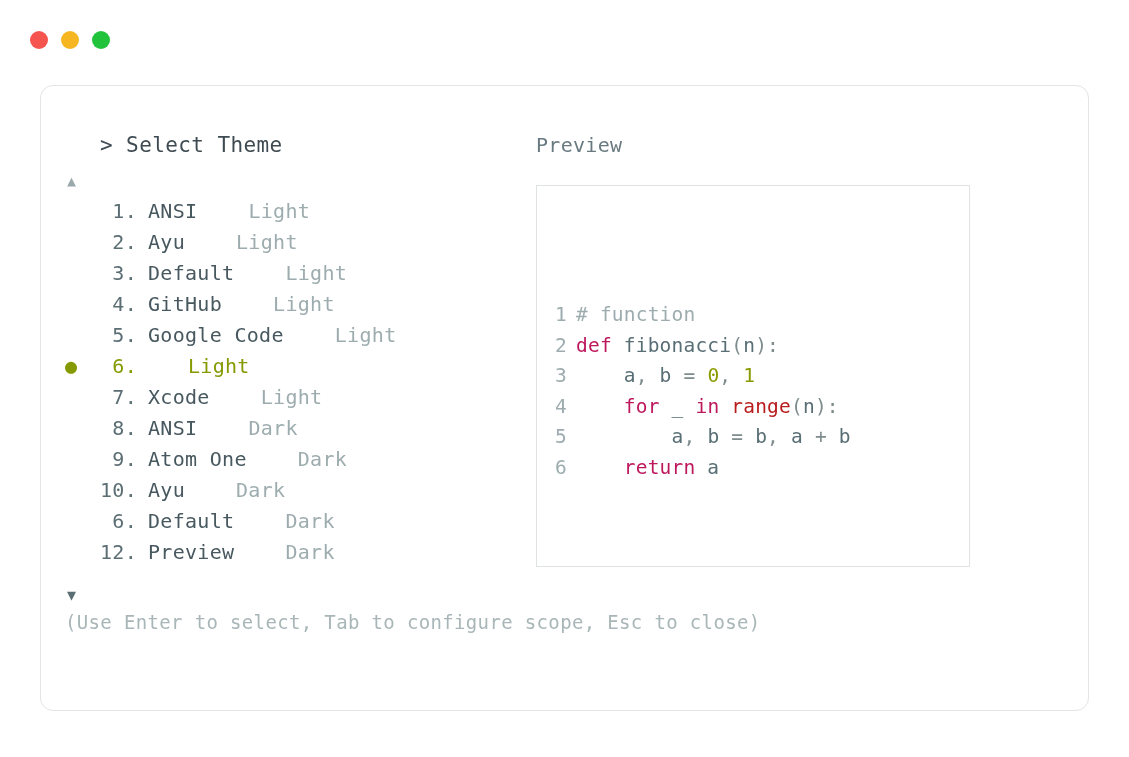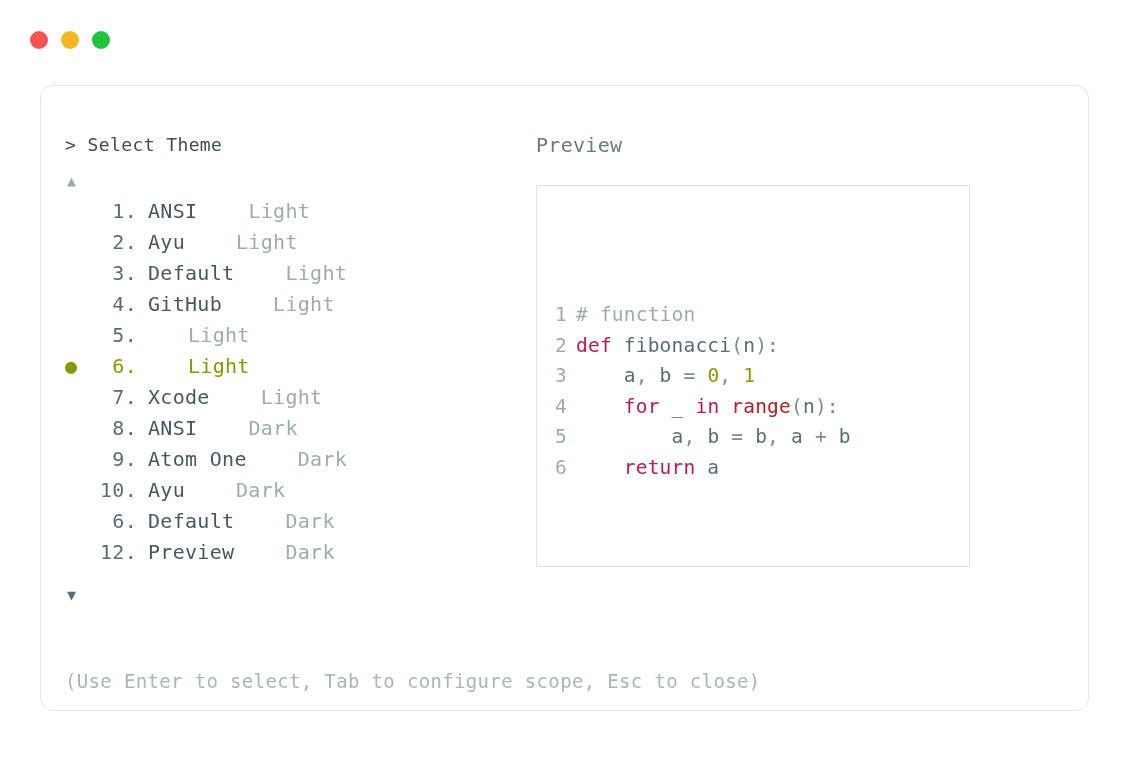--- a/index.html
+++ b/index.html
@@ -50,25 +50,26 @@
   }
 
   
   .left-pane {
     position: absolute;
     left: 24px;
     top: 46px;
     width: 470px;
   }
   .prompt-line {
-    font-size: 18px;
+    font-size: 21px;
     line-height: 26px;
     color: #3f4b52;
     letter-spacing: 0.4px;
     white-space: pre;
+    margin-left: 35px;
   }
   .prompt-caret { color: #3f4b52; }
 
   .scroll-arrow {
     font-size: 15px;
     line-height: 22px;
     height: 24px;
     padding-left: 2px;
     letter-spacing: 0;
   }
@@ -109,21 +110,21 @@
 
   .theme-row.selected .idx,
   .theme-row.selected .idx-dot,
   .theme-row.selected .tname,
   .theme-row.selected .tvariant { color: #859900; }
 
   
   .hint {
     position: absolute;
     left: 24px;
-    top: 582px;
+    top: 523px;
     font-size: 19px;
     line-height: 26px;
     letter-spacing: 0.35px;
     color: #a9b6b8;
     white-space: pre;
     text-align: center;
   }
 
   
   .right-pane {
@@ -189,21 +190,21 @@
     <div class="left-pane">
       <div class="prompt-line"><span class="prompt-caret">&gt;</span><span> </span><span>Select Theme</span></div>
 
       <div class="scroll-arrow up">▲</div>
 
       <ul class="theme-list" id="theme-list">
           <li class="theme-row"><span class="bullet-slot">●</span><span class="idx">1.</span><span class="tname">ANSI</span><span class="tvariant">Light</span></li>
           <li class="theme-row"><span class="bullet-slot">●</span><span class="idx">2.</span><span class="tname">Ayu</span><span class="tvariant">Light</span></li>
           <li class="theme-row"><span class="bullet-slot">●</span><span class="idx">3.</span><span class="tname">Default</span><span class="tvariant">Light</span></li>
           <li class="theme-row"><span class="bullet-slot">●</span><span class="idx">4.</span><span class="tname">GitHub</span><span class="tvariant">Light</span></li>
-          <li class="theme-row"><span class="bullet-slot">●</span><span class="idx">5.</span><span class="tvariant">Light</span></li>
+          <li class="theme-row"><span class="bullet-slot">●</span><span class="idx">5.</span><span class="tname">Google Code</span><span class="tvariant">Light</span></li>
           <li class="theme-row selected"><span class="bullet-slot">●</span><span class="idx">6.</span><span class="tvariant">Light</span></li>
           <li class="theme-row"><span class="bullet-slot">●</span><span class="idx">7.</span><span class="tname">Xcode</span><span class="tvariant">Light</span></li>
           <li class="theme-row"><span class="bullet-slot">●</span><span class="idx">8.</span><span class="tname">ANSI</span><span class="tvariant">Dark</span></li>
           <li class="theme-row"><span class="bullet-slot">●</span><span class="idx">9.</span><span class="tname">Atom One</span><span class="tvariant">Dark</span></li>
           <li class="theme-row"><span class="bullet-slot">●</span><span class="idx">10.</span><span class="tname">Ayu</span><span class="tvariant">Dark</span></li>
           <li class="theme-row"><span class="bullet-slot">●</span><span class="idx">6.</span><span class="tname">Default</span><span class="tvariant">Dark</span></li>
           <li class="theme-row"><span class="bullet-slot">●</span><span class="idx">12.</span><span class="tname">Preview</span><span class="tvariant">Dark</span></li>
         </ul>
 
       <div class="scroll-arrow down">▼</div>

